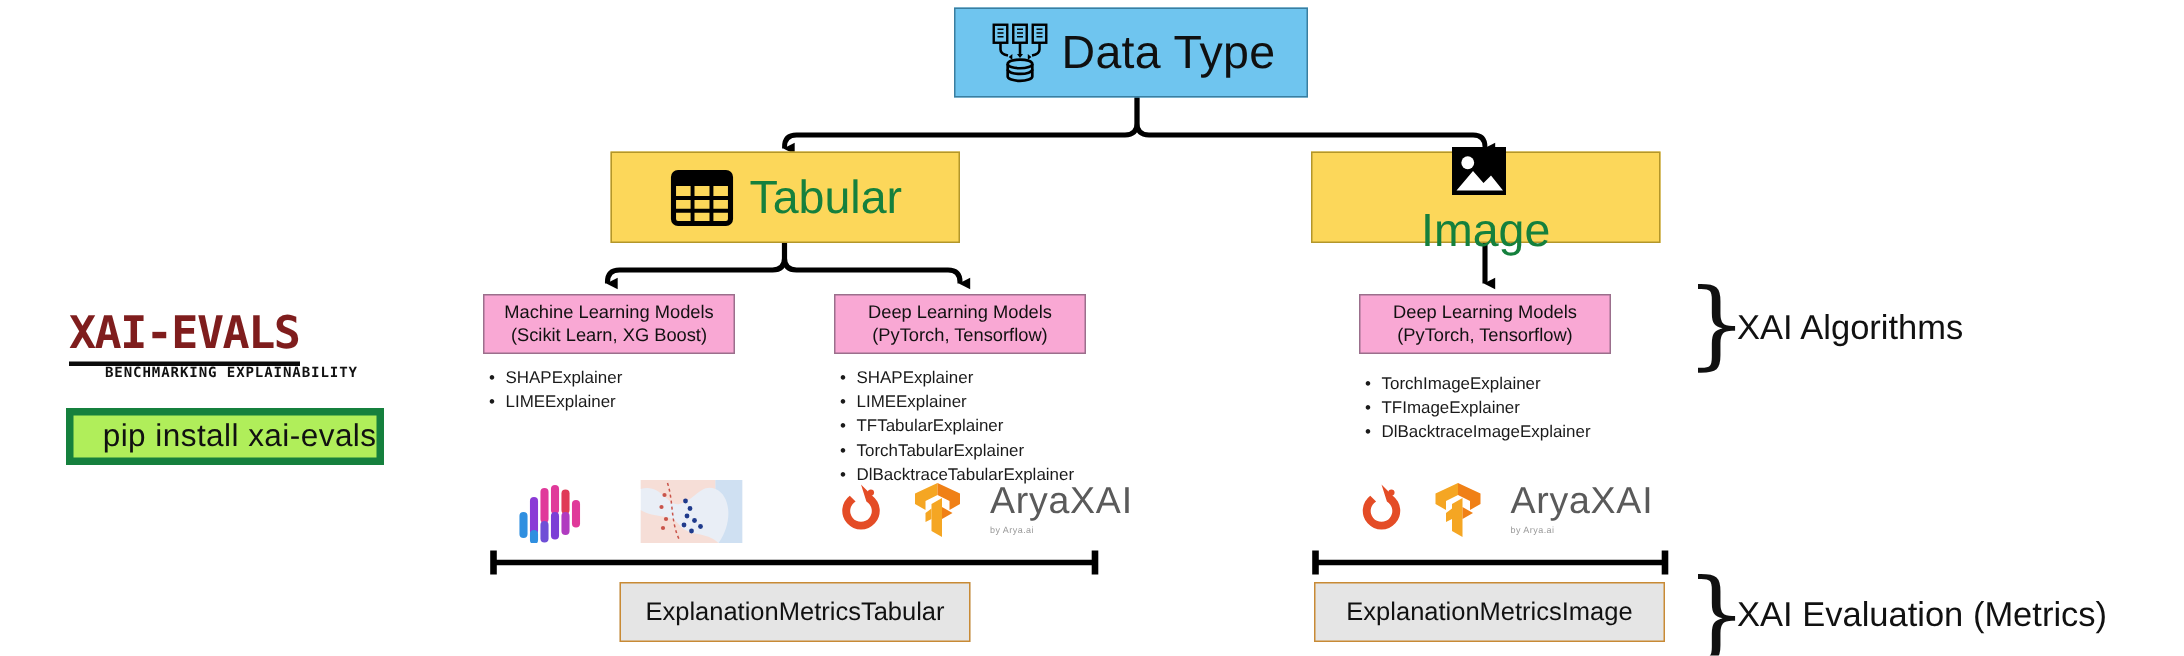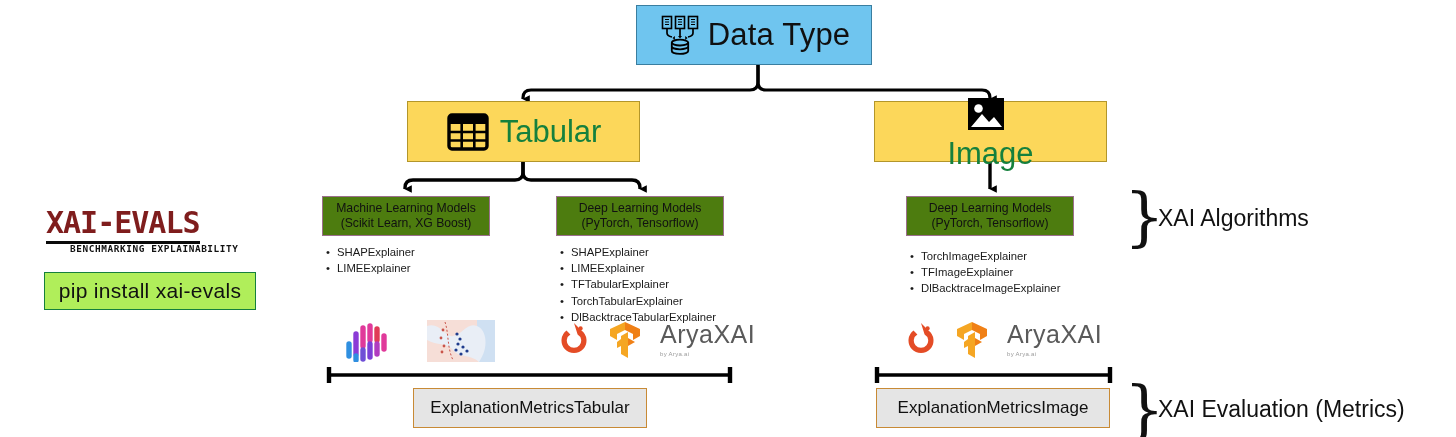--- a/index.html
+++ b/index.html
@@ -4,22 +4,22 @@
 <style>
   html,body{margin:0;padding:0;background:#ffffff;}
   body{width:1456px;height:437px;position:relative;overflow:hidden;
        font-family:"Liberation Sans","DejaVu Sans",sans-serif;color:#111;}
 
   
   .box{position:absolute;box-sizing:border-box;display:flex;align-items:center;
        justify-content:center;border:1px solid #8a8a5a;}
   .box-blue{background:#6fc5ef;border:1px solid #3a7ea0;}
   .box-yellow{background:#fcd75a;border:1px solid #b3962a;}
-  .box-pink{background:#4d7c0f;border:1px solid #9b6f8c;}
-  .box-green{background:#b0ee5a;border:1px solid #15803d;}
+  .box-pink{background:#f9a8d4;border:1px solid #9b6f8c;}
+  .box-green{background:#b0ee5a;border:5px solid #15803d;justify-content:flex-end;}
   .box-orange{background:#e5e5e5;border:1px solid #c88a35;}
 
   .hdr-label{font-size:31px;font-weight:400;letter-spacing:.2px;color:#101010;}
   .mid-label{font-size:31px;font-weight:400;color:#15803d;}
   .pink-txt{font-size:12.2px;line-height:15px;text-align:center;color:#111;}
   .orange-txt{font-size:17px;color:#111;}
   .green-txt{font-size:21px;color:#111;letter-spacing:.3px;}
 
   
   .bullets{position:absolute;font-size:11.3px;line-height:16.2px;color:#1a1a1a;}

